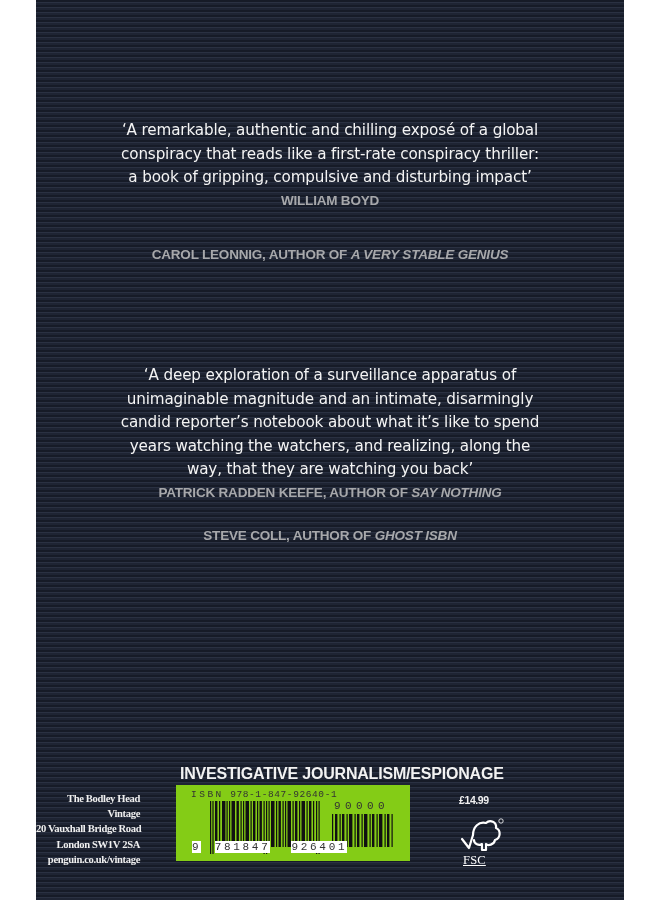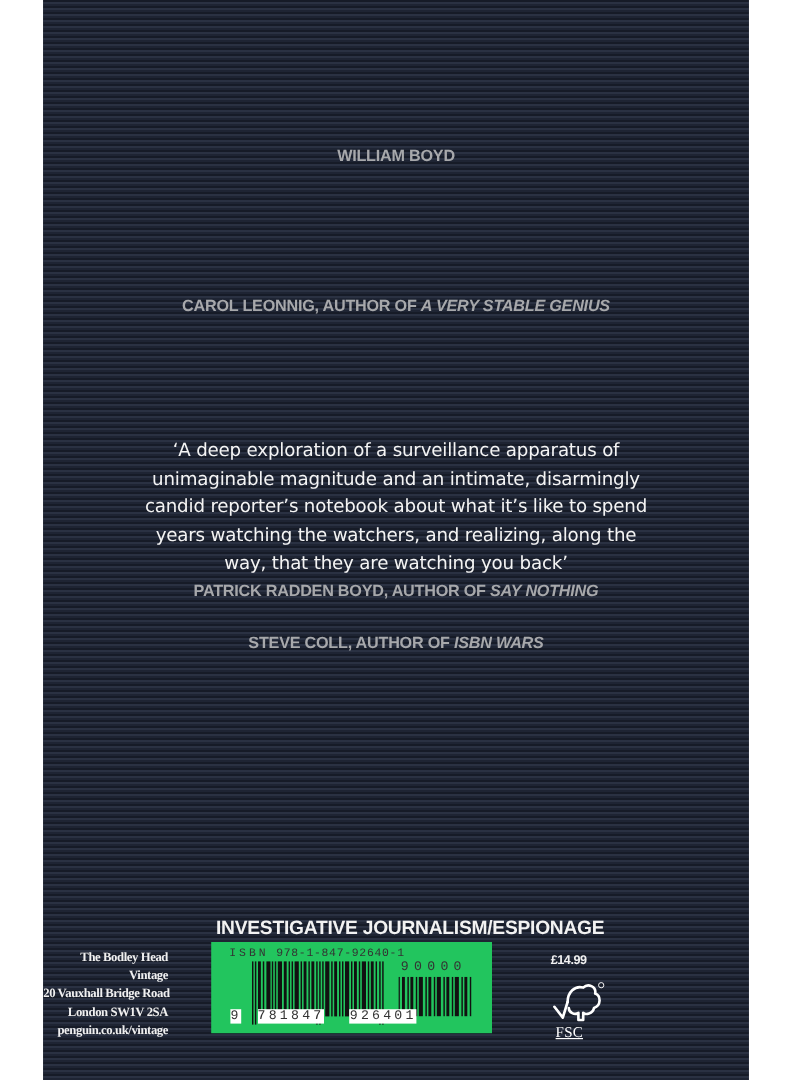--- a/index.html
+++ b/index.html
@@ -36,21 +36,21 @@
       font-size: 16px; color: #f2f2f2; letter-spacing: -0.2px; white-space: nowrap;
     }
     .publisher {
       position: absolute; left: 36px; top: 791px; width: 104px; text-align: right;
       font-family: Liberation Serif, serif; font-weight: bold;
       font-size: 10.6px; line-height: 15.2px; color: #f0f0f0; letter-spacing: -0.35px;
     }
     .publisher div { white-space: nowrap; }
     .barcode-box {
       position: absolute; left: 176px; top: 785px; width: 234px; height: 76px;
-      background: #22c55e;
+      background: #84cc16;
     }
     .isbn-text {
       position: absolute; left: 15px; top: 4px;
       font-family: "Liberation Mono", monospace; font-size: 9.5px; color: #333;
       letter-spacing: 0.6px; white-space: nowrap;
     }
     .isbn-text .isbn-label { letter-spacing: 2.5px; }
     .bars-main { position: absolute; left: 34px; top: 16px; width: 110px; height: 53px; }
     .bars-addon { position: absolute; left: 156px; top: 29px; width: 62px; height: 33px; }
     .addon-digits {
@@ -76,45 +76,48 @@
       letter-spacing: 0.2px;
       text-decoration: underline;
     }
   </style>
 </head>
 <body>
 
 <div class="cover">
 
   <div class="blurb" style="top:119px;">
+    <p class="quote">‘A remarkable, authentic and chilling exposé of a global
+conspiracy that reads like a first-rate conspiracy thriller:
+a book of gripping, compulsive and disturbing impact’</p>
     <div class="attrib">
       <span>WILLIAM BOYD</span>
     </div>
   </div>
 
   <div class="blurb" style="top:244px;">
     <div class="attrib">
       <span>CAROL LEONNIG, AUTHOR OF </span><i>A VERY STABLE GENIUS</i>
     </div>
   </div>
 
   <div class="blurb" style="top:364px;">
     <p class="quote">‘A deep exploration of a surveillance apparatus of
 unimaginable magnitude and an intimate, disarmingly
 candid reporter’s notebook about what it’s like to spend
 years watching the watchers, and realizing, along the
 way, that they are watching you back’</p>
     <div class="attrib">
-      <span>PATRICK RADDEN BOYD, AUTHOR OF </span><i>SAY NOTHING</i>
+      <span>PATRICK RADDEN KEEFE, AUTHOR OF </span><i>SAY NOTHING</i>
     </div>
   </div>
 
   <div class="blurb" style="top:525px;">
     <div class="attrib">
-      <span>STEVE COLL, AUTHOR OF </span><i>ISBN WARS</i>
+      <span>STEVE COLL, AUTHOR OF </span><i>GHOST ISBN</i>
     </div>
   </div>
 </div>
 
 <div class="genre">INVESTIGATIVE JOURNALISM/ESPIONAGE</div>
 
 <div class="publisher">
   <div>The Bodley Head</div>
   <div>Vintage</div>
   <div>20 Vauxhall Bridge Road</div>

